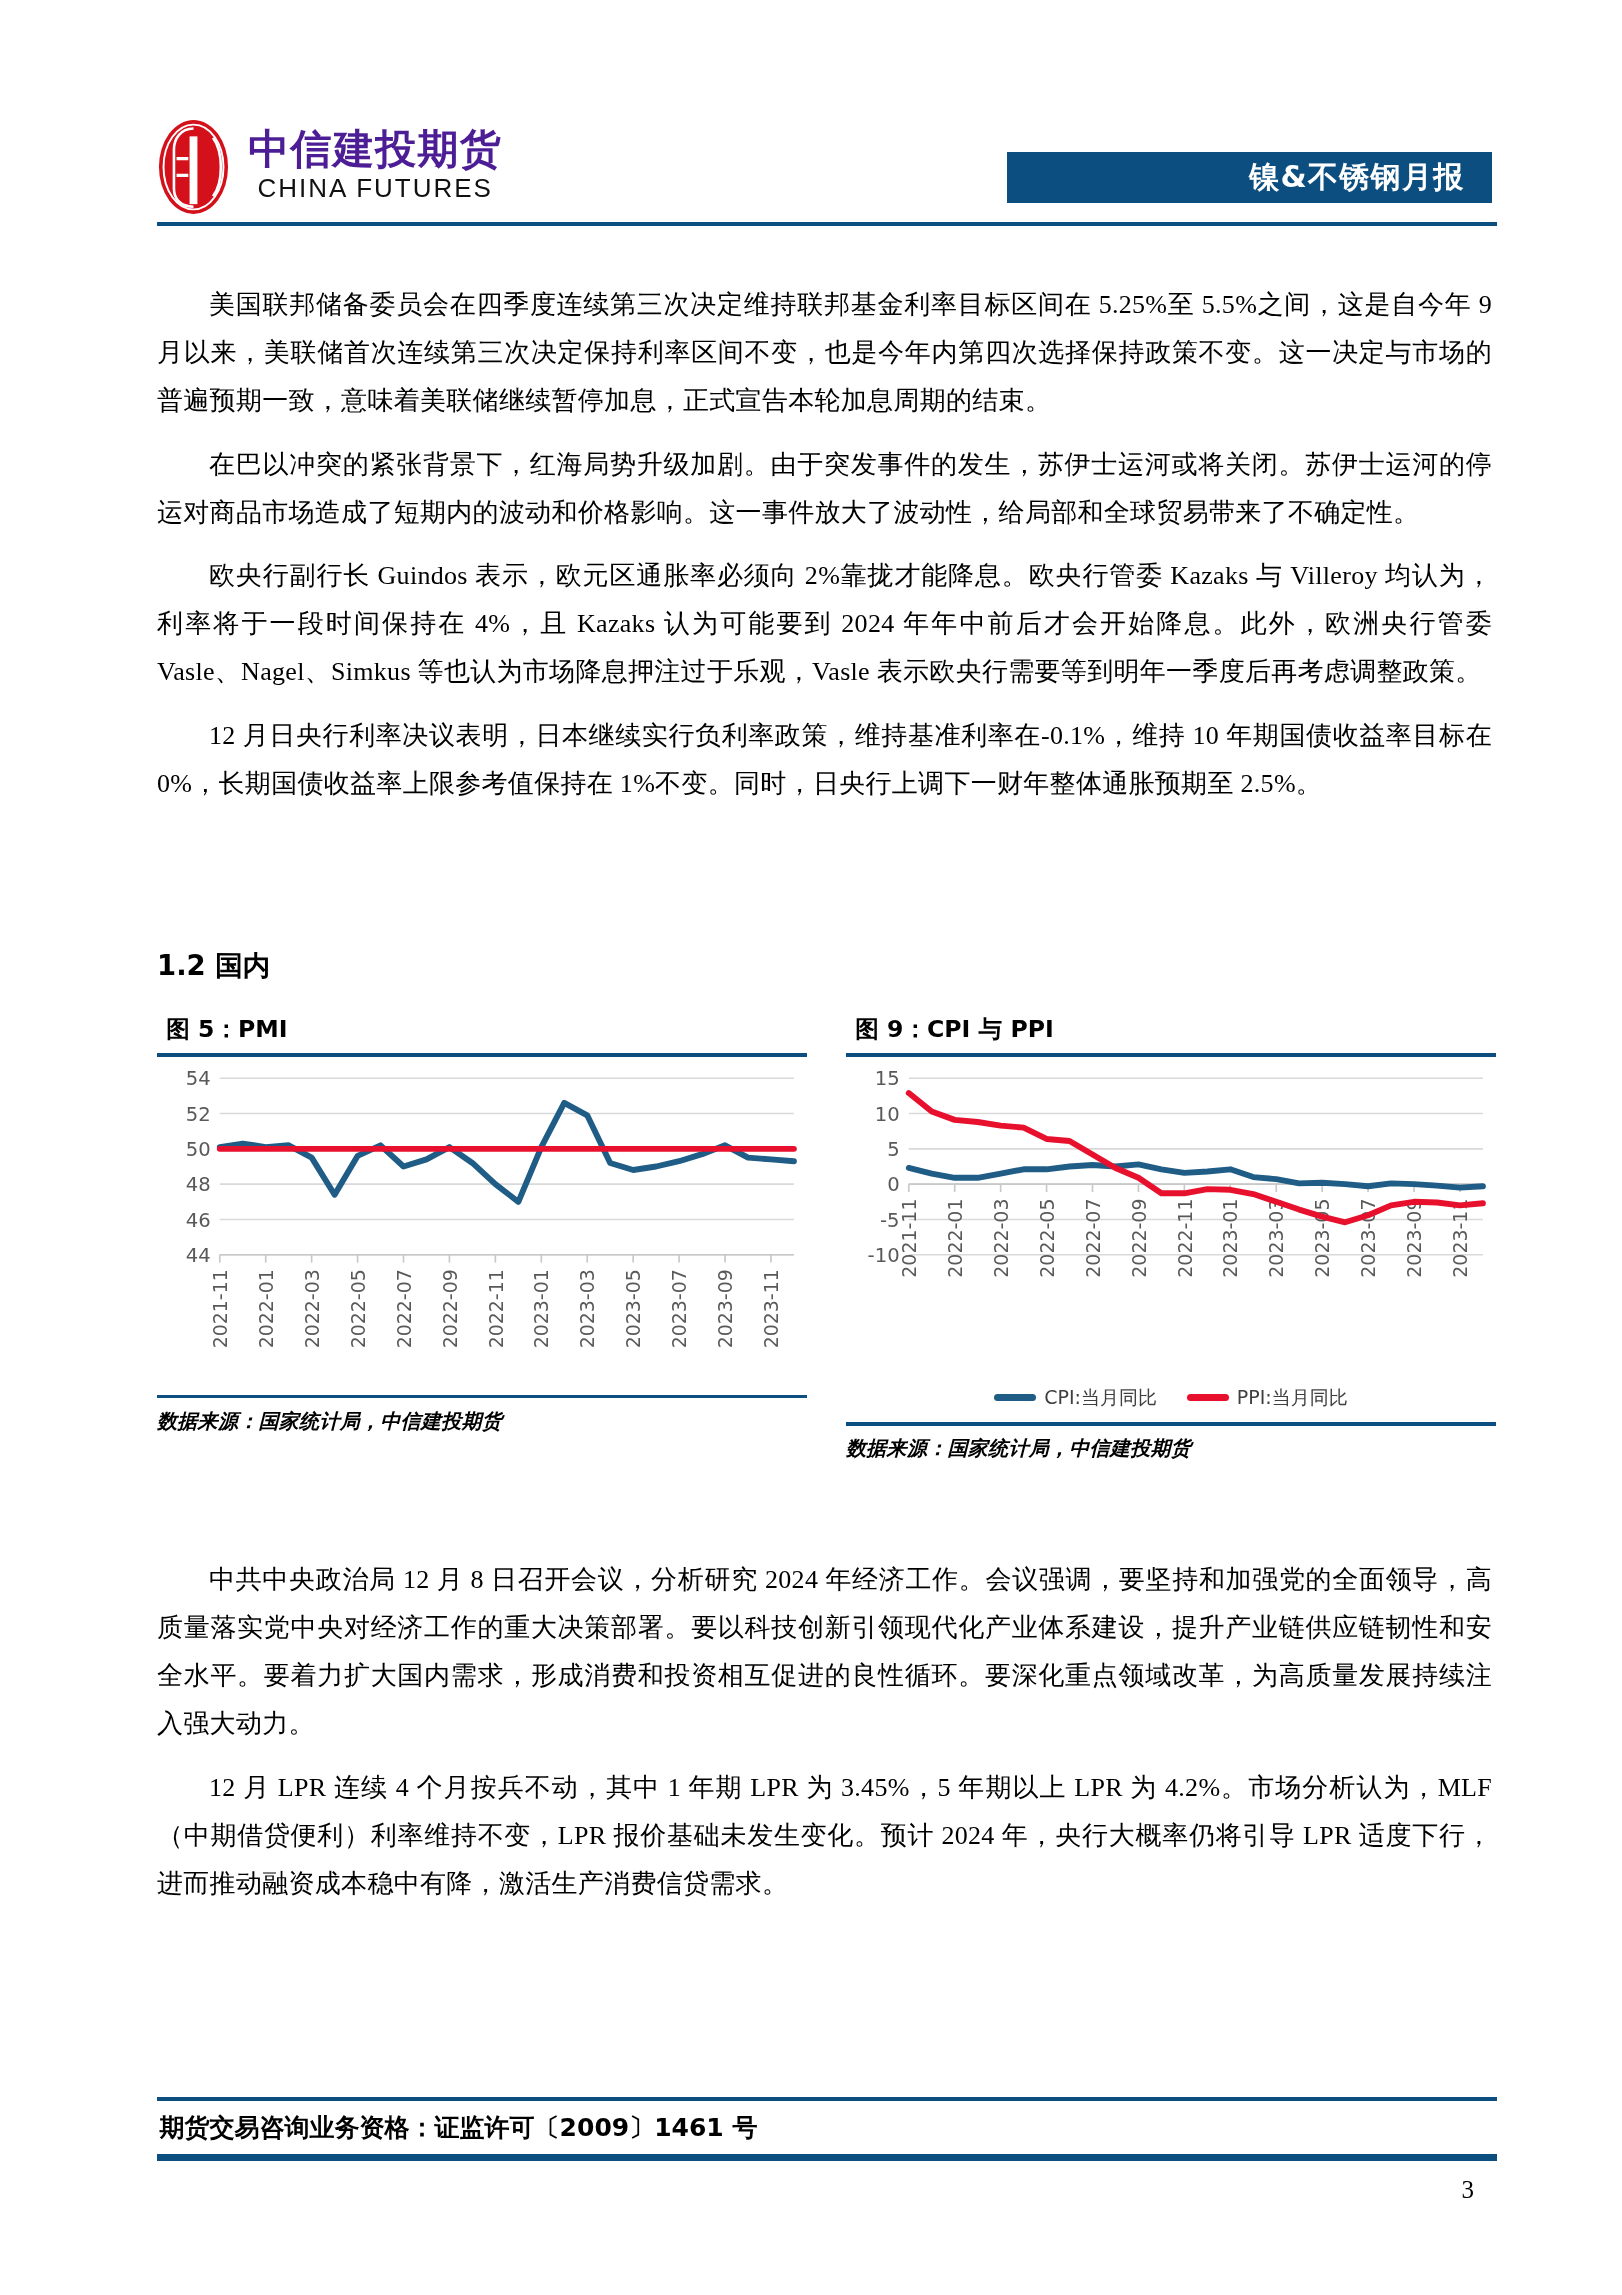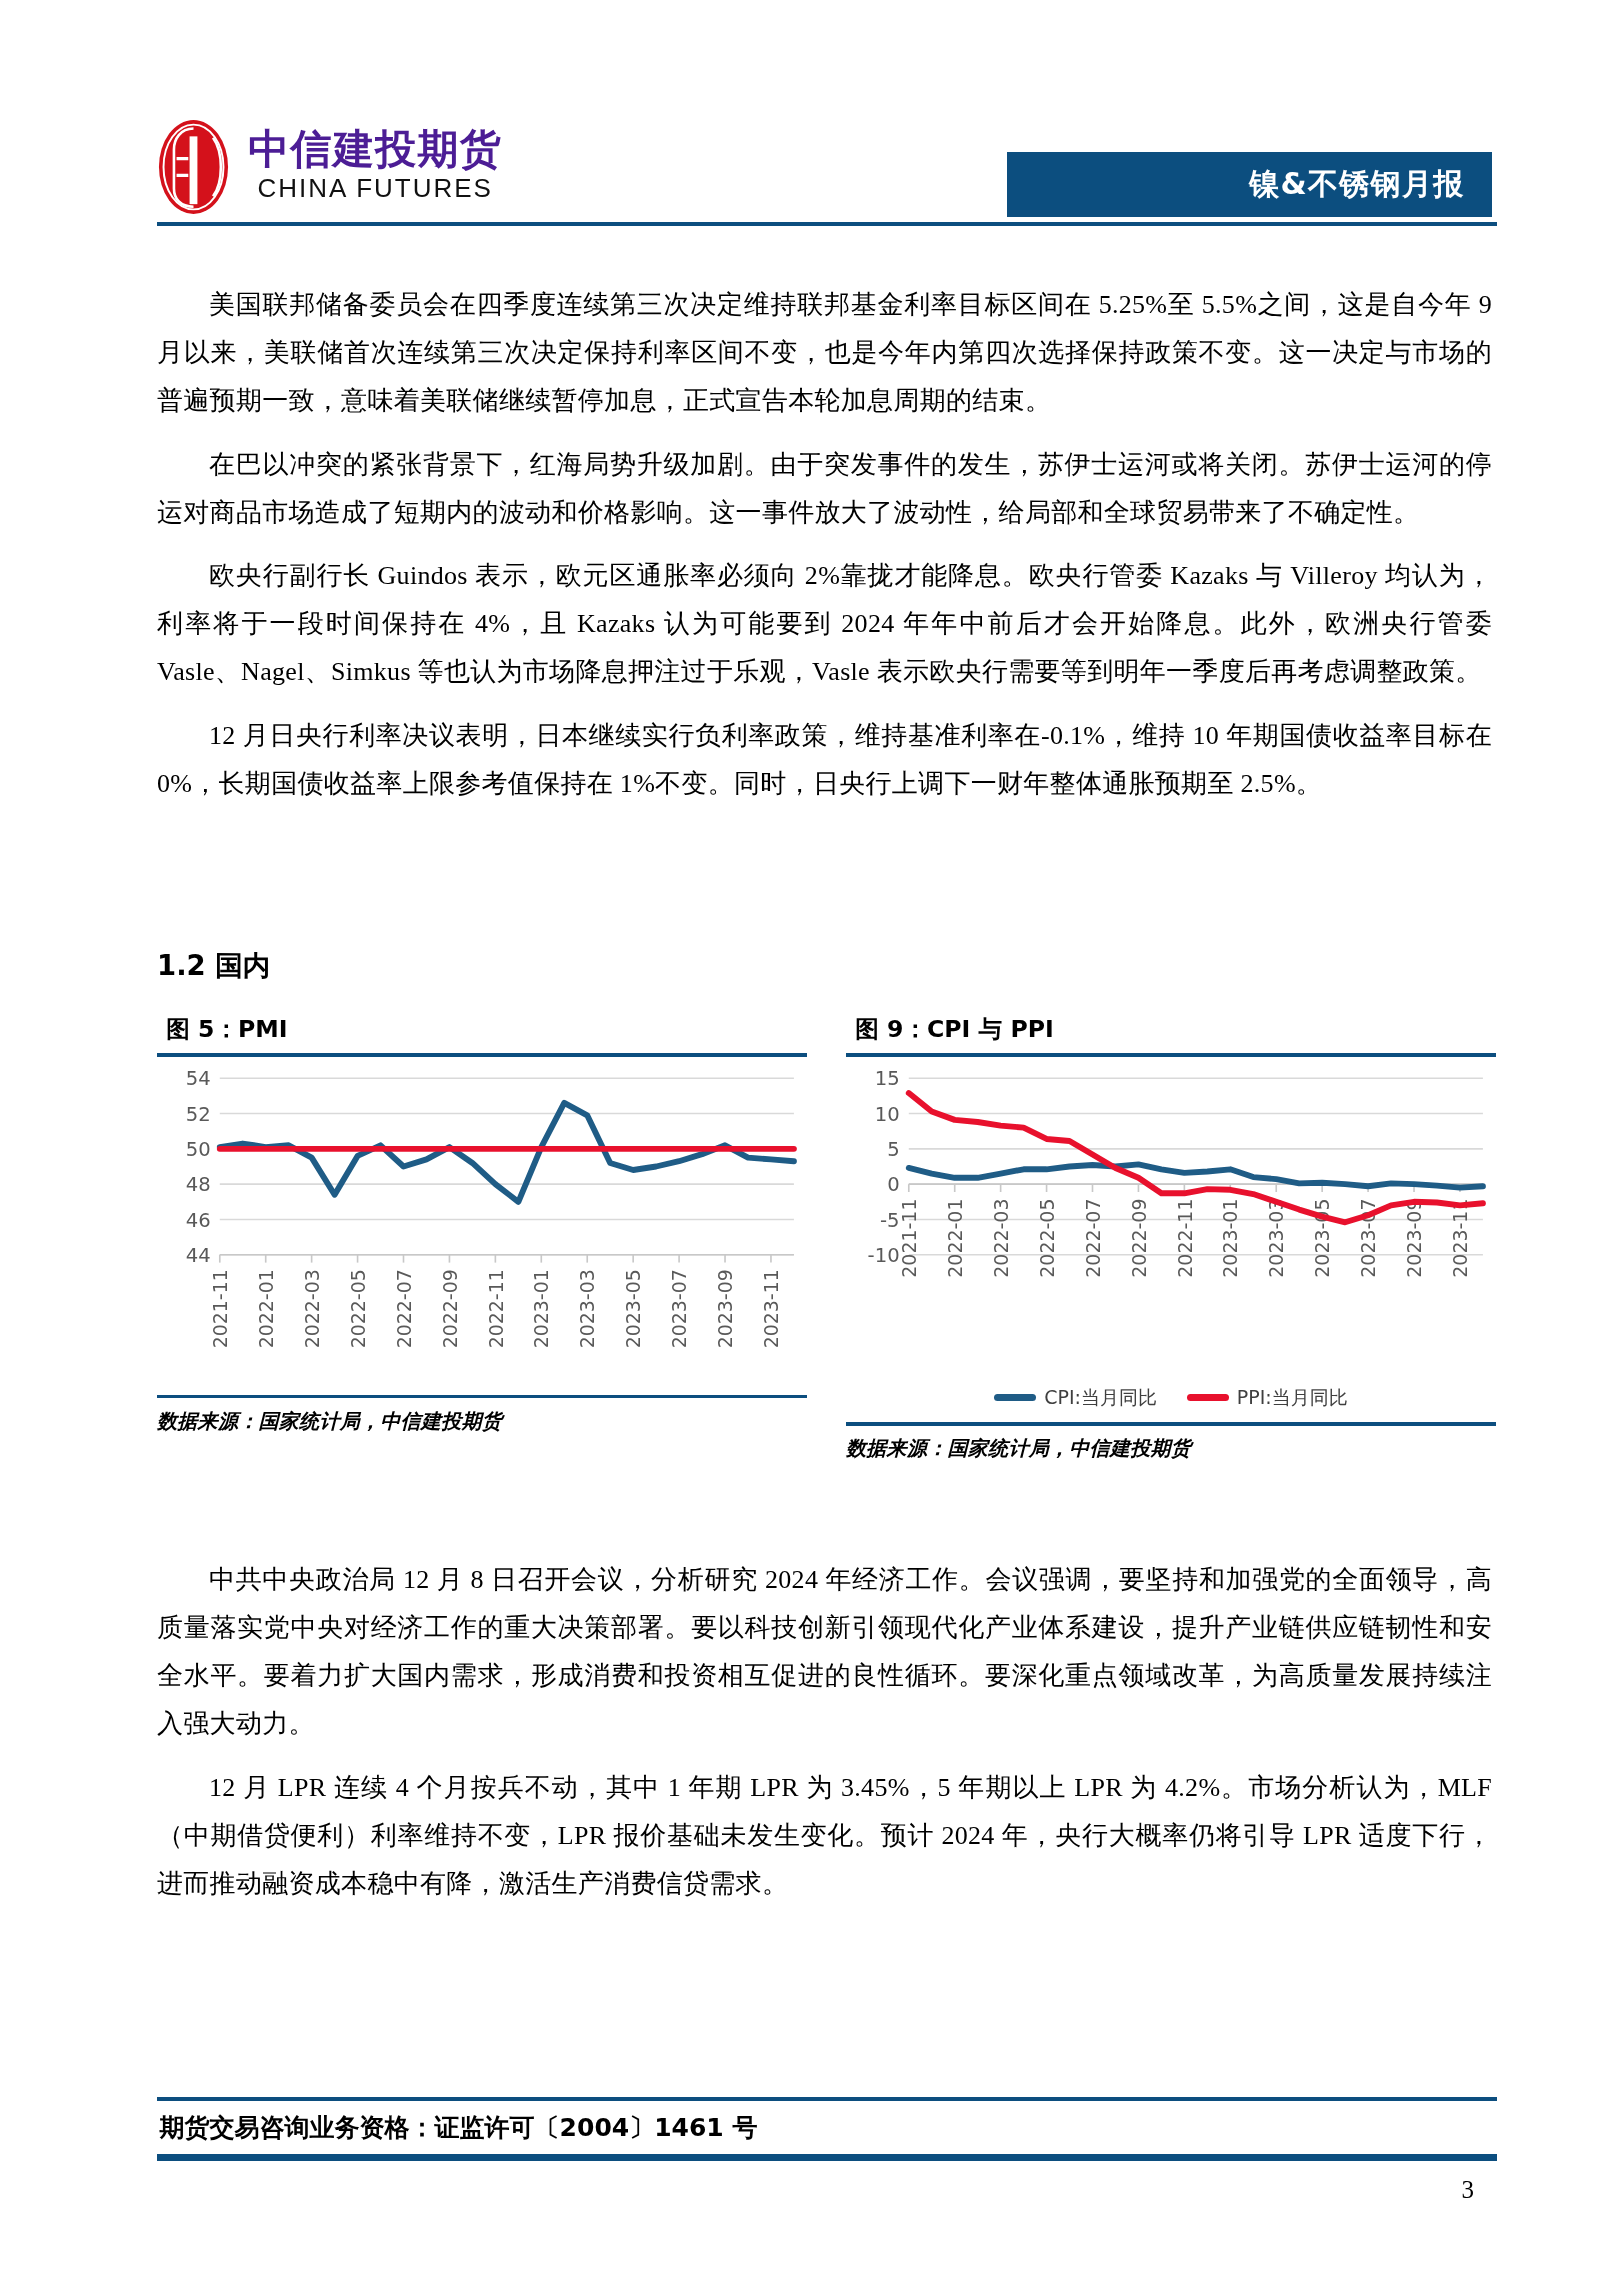--- a/index.html
+++ b/index.html
@@ -23,21 +23,21 @@
     color:#4c1d95; line-height:0.95;
   }
   .logo-text-en {
     font-family:"Liberation Sans", sans-serif;
     font-weight:normal; font-size:26px; letter-spacing:2px;
     color:#111; margin-top:3.9px;text-align:center;
   }
   .banner {
     position:absolute; right:131px; top:152px;
     background:#0c4e7f; color:#fff;
-    height:65px; width:485px;
+    height:51px; width:485px;
     display:flex; align-items:center; justify-content:flex-end;
     box-sizing:border-box; padding-right:27.5px;
   }
   .banner span {
     font-family:"DejaVu Sans", sans-serif;
     font-weight:bold; font-size:30px; letter-spacing:1.3px;
   }
   .header-rule { position:absolute; left:157px; top:222px; width:1340px; height:3.9px; background:#0c4e7f; }
 
   
@@ -260,19 +260,19 @@
 
   </div>
 
   <div class="content2">
     <p class="para">中共中央政治局 12 月 8 日召开会议，分析研究 2024 年经济工作。会议强调，要坚持和加强党的全面领导，高质量落实党中央对经济工作的重大决策部署。要以科技创新引领现代化产业体系建设，提升产业链供应链韧性和安全水平。要着力扩大国内需求，形成消费和投资相互促进的良性循环。要深化重点领域改革，为高质量发展持续注入强大动力。</p>
     <p class="para">12 月 LPR 连续 4 个月按兵不动，其中 1 年期 LPR 为 3.45%，5 年期以上 LPR 为 4.2%。市场分析认为，MLF（中期借贷便利）利率维持不变，LPR 报价基础未发生变化。预计 2024 年，央行大概率仍将引导 LPR 适度下行，进而推动融资成本稳中有降，激活生产消费信贷需求。</p>
   </div>
 
   <div class="footer">
     <div class="footer-rule-top"></div>
-    <div class="footer-text">期货交易咨询业务资格：证监许可〔2004〕1461 号</div>
+    <div class="footer-text">期货交易咨询业务资格：证监许可〔2009〕1461 号</div>
     <div class="footer-rule-bot"></div>
   </div>
   <div class="page-num">3</div>
 
 </div>
 
 
 </body></html>

